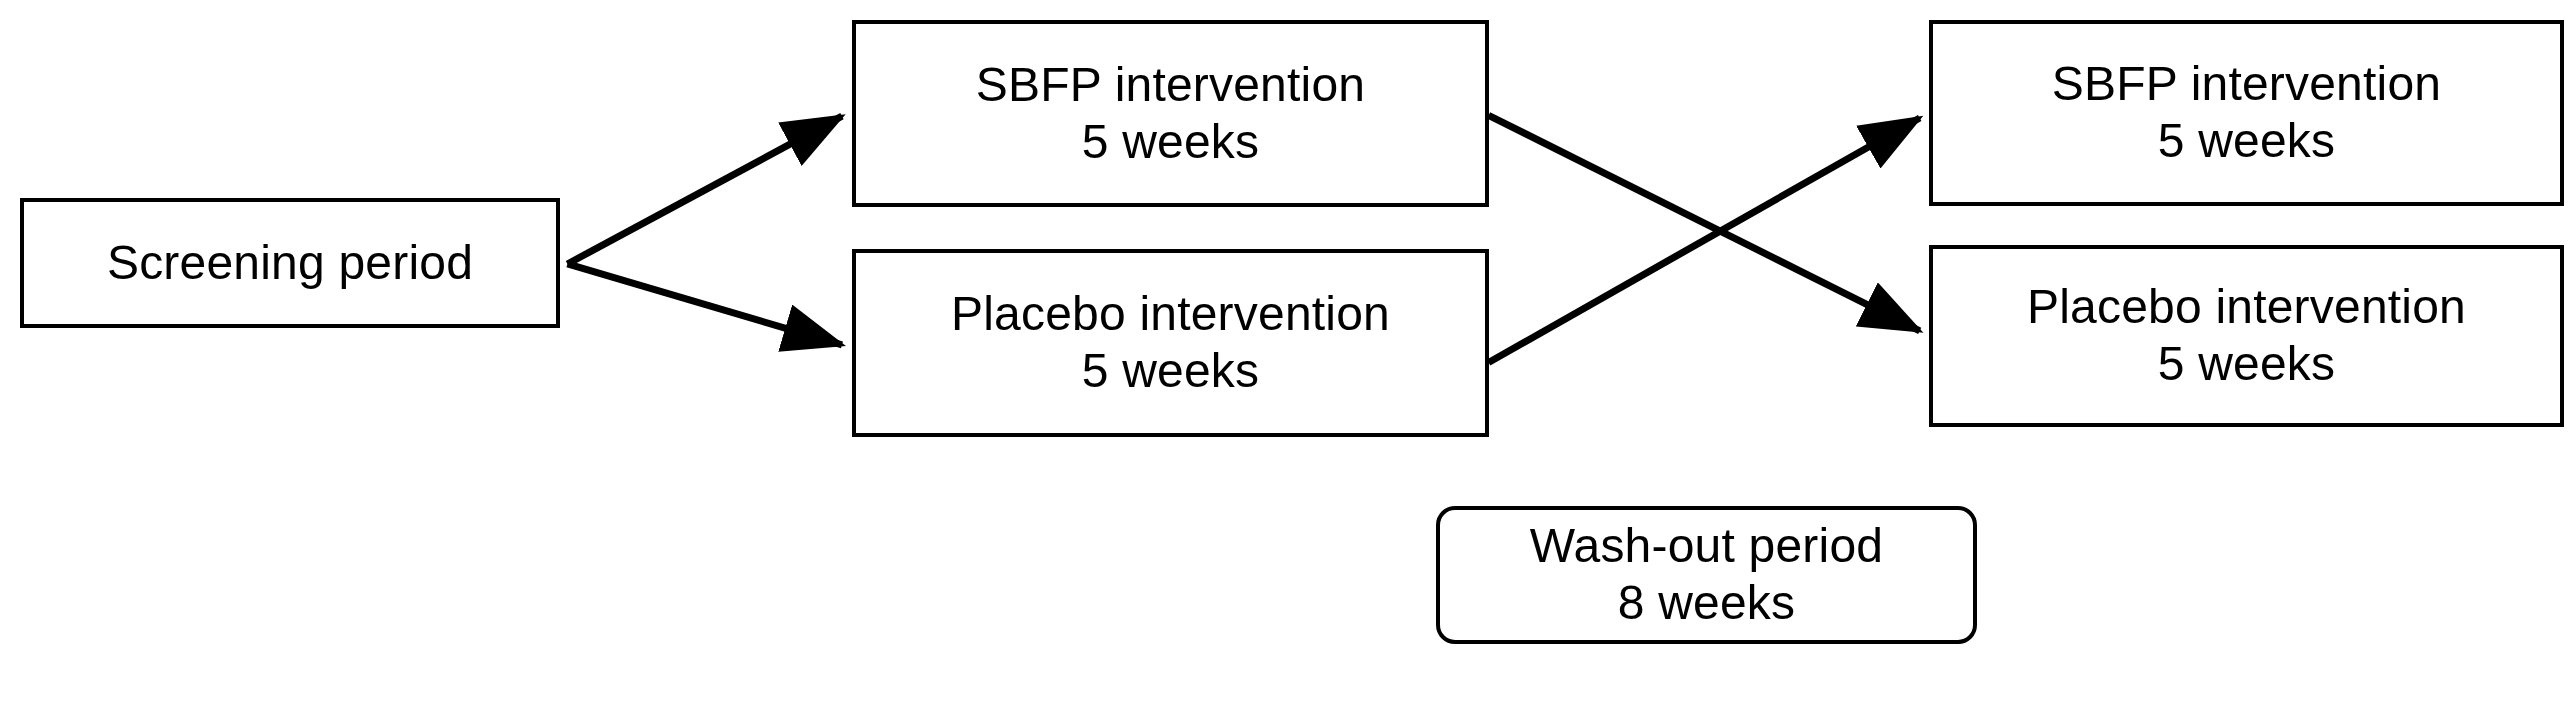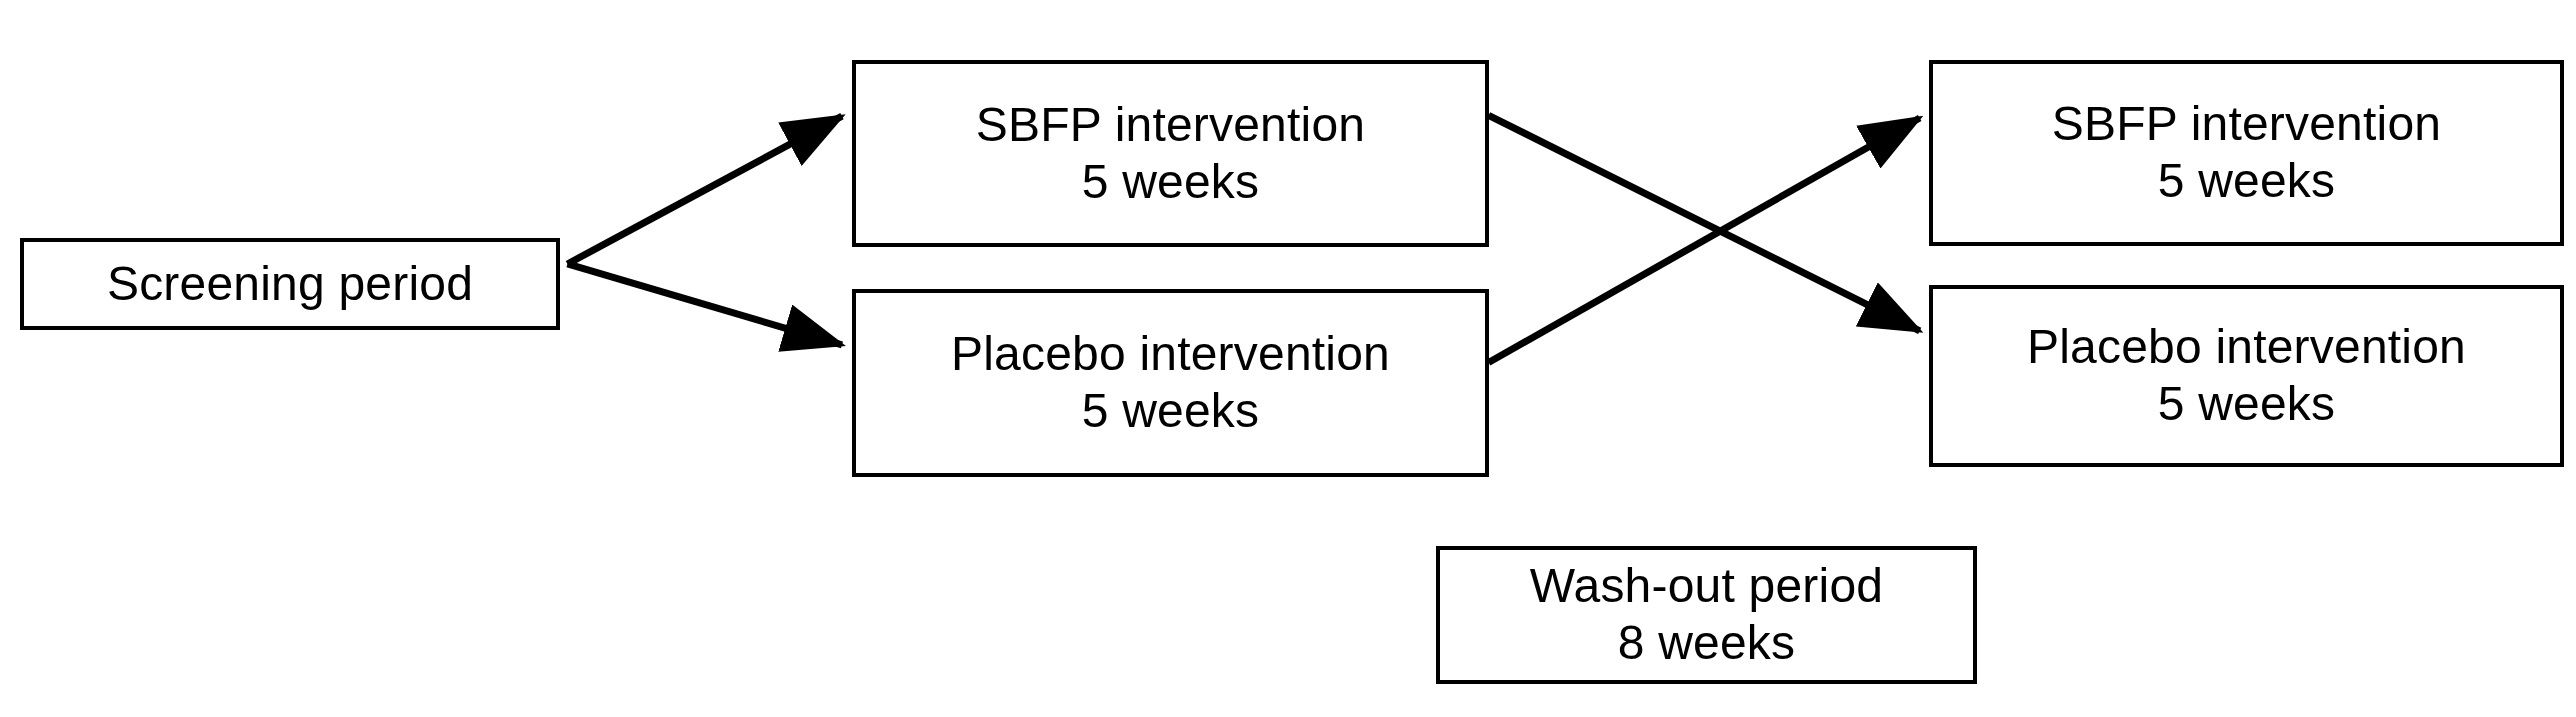--- a/index.html
+++ b/index.html
@@ -25,29 +25,28 @@
     flex-direction: column;
     align-items: center;
     justify-content: center;
     text-align: center;
     color: #000000;
     font-family: "Liberation Sans", sans-serif;
     font-size: 48px;
     line-height: 1.18;
     z-index: 3;
     letter-spacing: 0.2px;
-    margin-top: 40px;
   }
   .node .line2 { display: block; }
-  #screening  { left: 20px;   top: 198px; width: 540px;  height: 92px; }
+  #screening  { left: 20px;   top: 198px; width: 540px;  height: 130px; }
   #mid-sbfp   { left: 852px;  top: 20px;  width: 637px;  height: 187px; }
   #mid-placebo{ left: 852px;  top: 249px; width: 637px;  height: 188px; }
   #right-sbfp { left: 1929px; top: 20px;  width: 635px;  height: 186px; }
   #right-placebo { left: 1929px; top: 245px; width: 635px; height: 182px; }
-  #washout    { left: 1436px; top: 506px; width: 541px;  height: 138px; }
+  #washout    { left: 1436px; top: 506px; width: 541px;  height: 138px; border-radius: 19px; }
   #edges {
     position: absolute;
     left: 0; top: 0;
     width: 2576px;
     height: 718px;
     z-index: 1;
   }
 </style>
 </head>
 <body>

